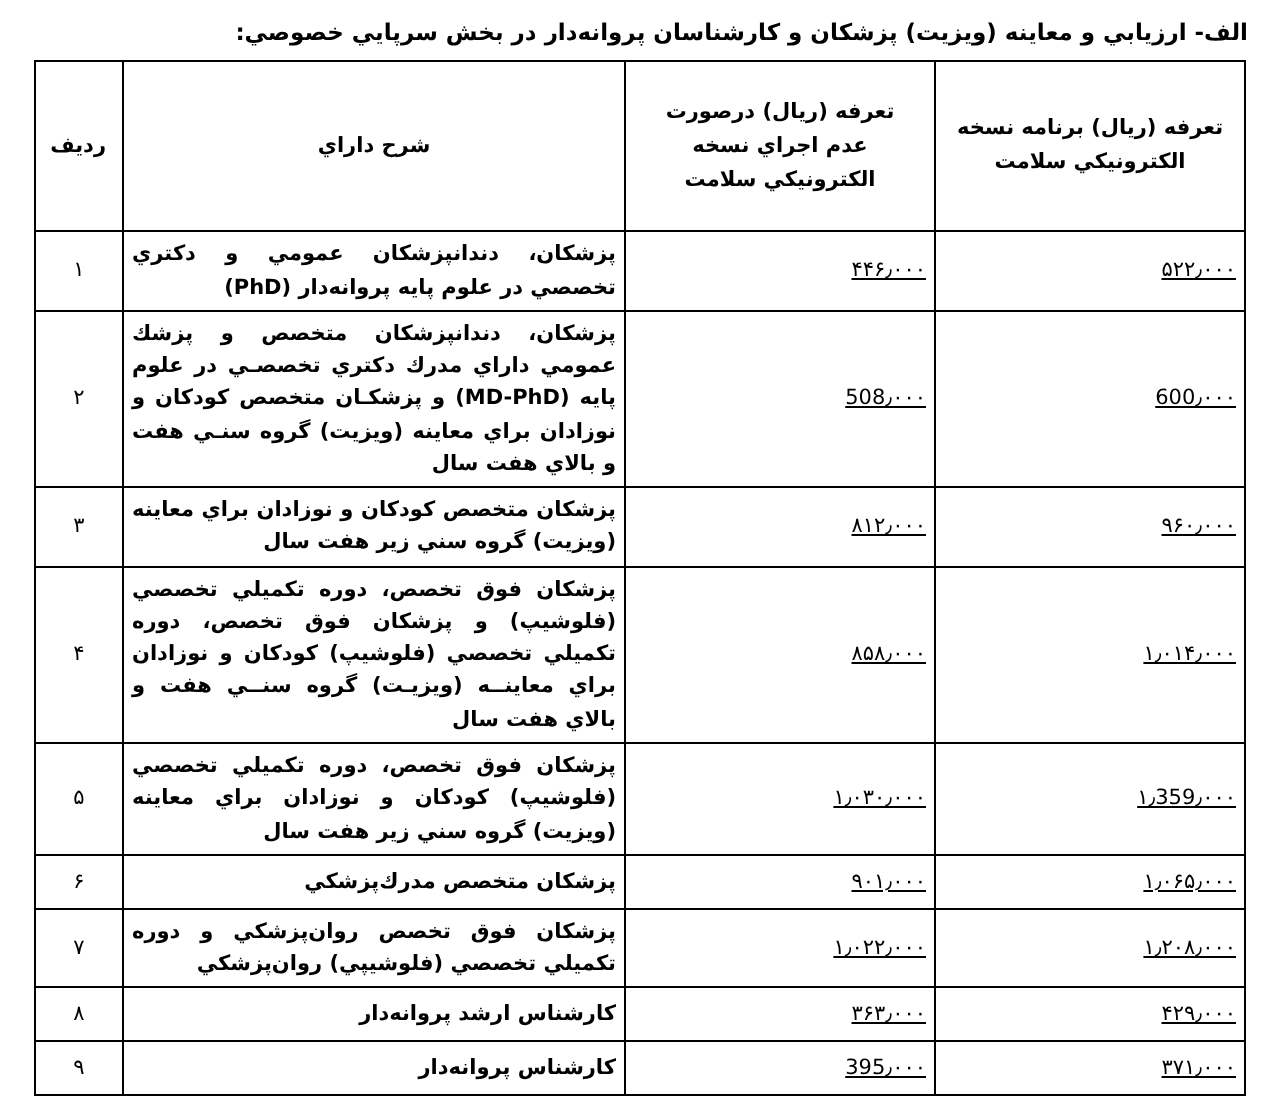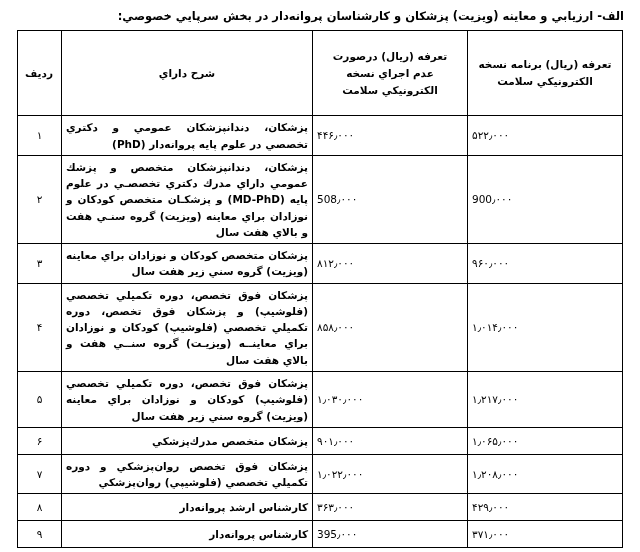--- a/index.html
+++ b/index.html
@@ -61,23 +61,24 @@
     font-size: 11px;
   }
   td.desc {
     text-align: justify;
     text-align-last: right;
     font-size: 10.5px;
     line-height: 1.62;
     font-weight: bold;
   }
   td.amount {
-    text-align: left;
+    text-align: right;
     font-size: 11px;
     letter-spacing: 0.2px;
+    text-decoration: underline;
   }
   .th-inner {
     display: block;
     padding: 0 4px;
   }
   tr.short td { height: 20px; }
 </style>
 </head>
 <body>
 
@@ -109,39 +110,39 @@
       </tr>
     </thead>
     <tbody>
       <tr>
         <td class="amount">۵۲۲٫۰۰۰</td>
         <td class="amount">۴۴۶٫۰۰۰</td>
         <td class="desc">پزشكان، دندانپزشكان عمومي و دكتري تخصصي در علوم پايه پروانه‌دار (PhD)</td>
         <td class="rownum">۱</td>
       </tr>
       <tr>
-        <td class="amount">900٫۰۰۰</td>
+        <td class="amount">600٫۰۰۰</td>
         <td class="amount">508٫۰۰۰</td>
         <td class="desc">پزشكان، دندانپزشكان متخصص و پزشك عمومي داراي مدرك دكتري تخصصـي در علوم پايه (MD-PhD) و پزشكـان متخصص كودكان و نوزادان براي معاينه (ويزيت) گروه سنـي هفت و بالاي هفت سال</td>
         <td class="rownum">۲</td>
       </tr>
       <tr>
         <td class="amount">۹۶۰٫۰۰۰</td>
         <td class="amount">۸۱۲٫۰۰۰</td>
         <td class="desc">پزشكان متخصص كودكان و نوزادان براي معاينه (ويزيت) گروه سني زير هفت سال</td>
         <td class="rownum">۳</td>
       </tr>
       <tr>
         <td class="amount">۱٫۰۱۴٫۰۰۰</td>
         <td class="amount">۸۵۸٫۰۰۰</td>
         <td class="desc">پزشكان فوق تخصص، دوره تكميلي تخصصي (فلوشيپ) و پزشكان فوق تخصص، دوره تكميلي تخصصي (فلوشيپ) كودكان و نوزادان براي معاينــه (ويزيـت) گروه سنــي هفت و بالاي هفت سال</td>
         <td class="rownum">۴</td>
       </tr>
       <tr>
-        <td class="amount">۱٫۲۱۷٫۰۰۰</td>
+        <td class="amount">۱٫359٫۰۰۰</td>
         <td class="amount">۱٫۰۳۰٫۰۰۰</td>
         <td class="desc">پزشكان فوق تخصص، دوره تكميلي تخصصي (فلوشيپ) كودكان و نوزادان براي معاينه (ويزيت) گروه سني زير هفت سال</td>
         <td class="rownum">۵</td>
       </tr>
       <tr class="short">
         <td class="amount">۱٫۰۶۵٫۰۰۰</td>
         <td class="amount">۹۰۱٫۰۰۰</td>
         <td class="desc">پزشكان متخصص مدرك‌پزشكي</td>
         <td class="rownum">۶</td>
       </tr>

